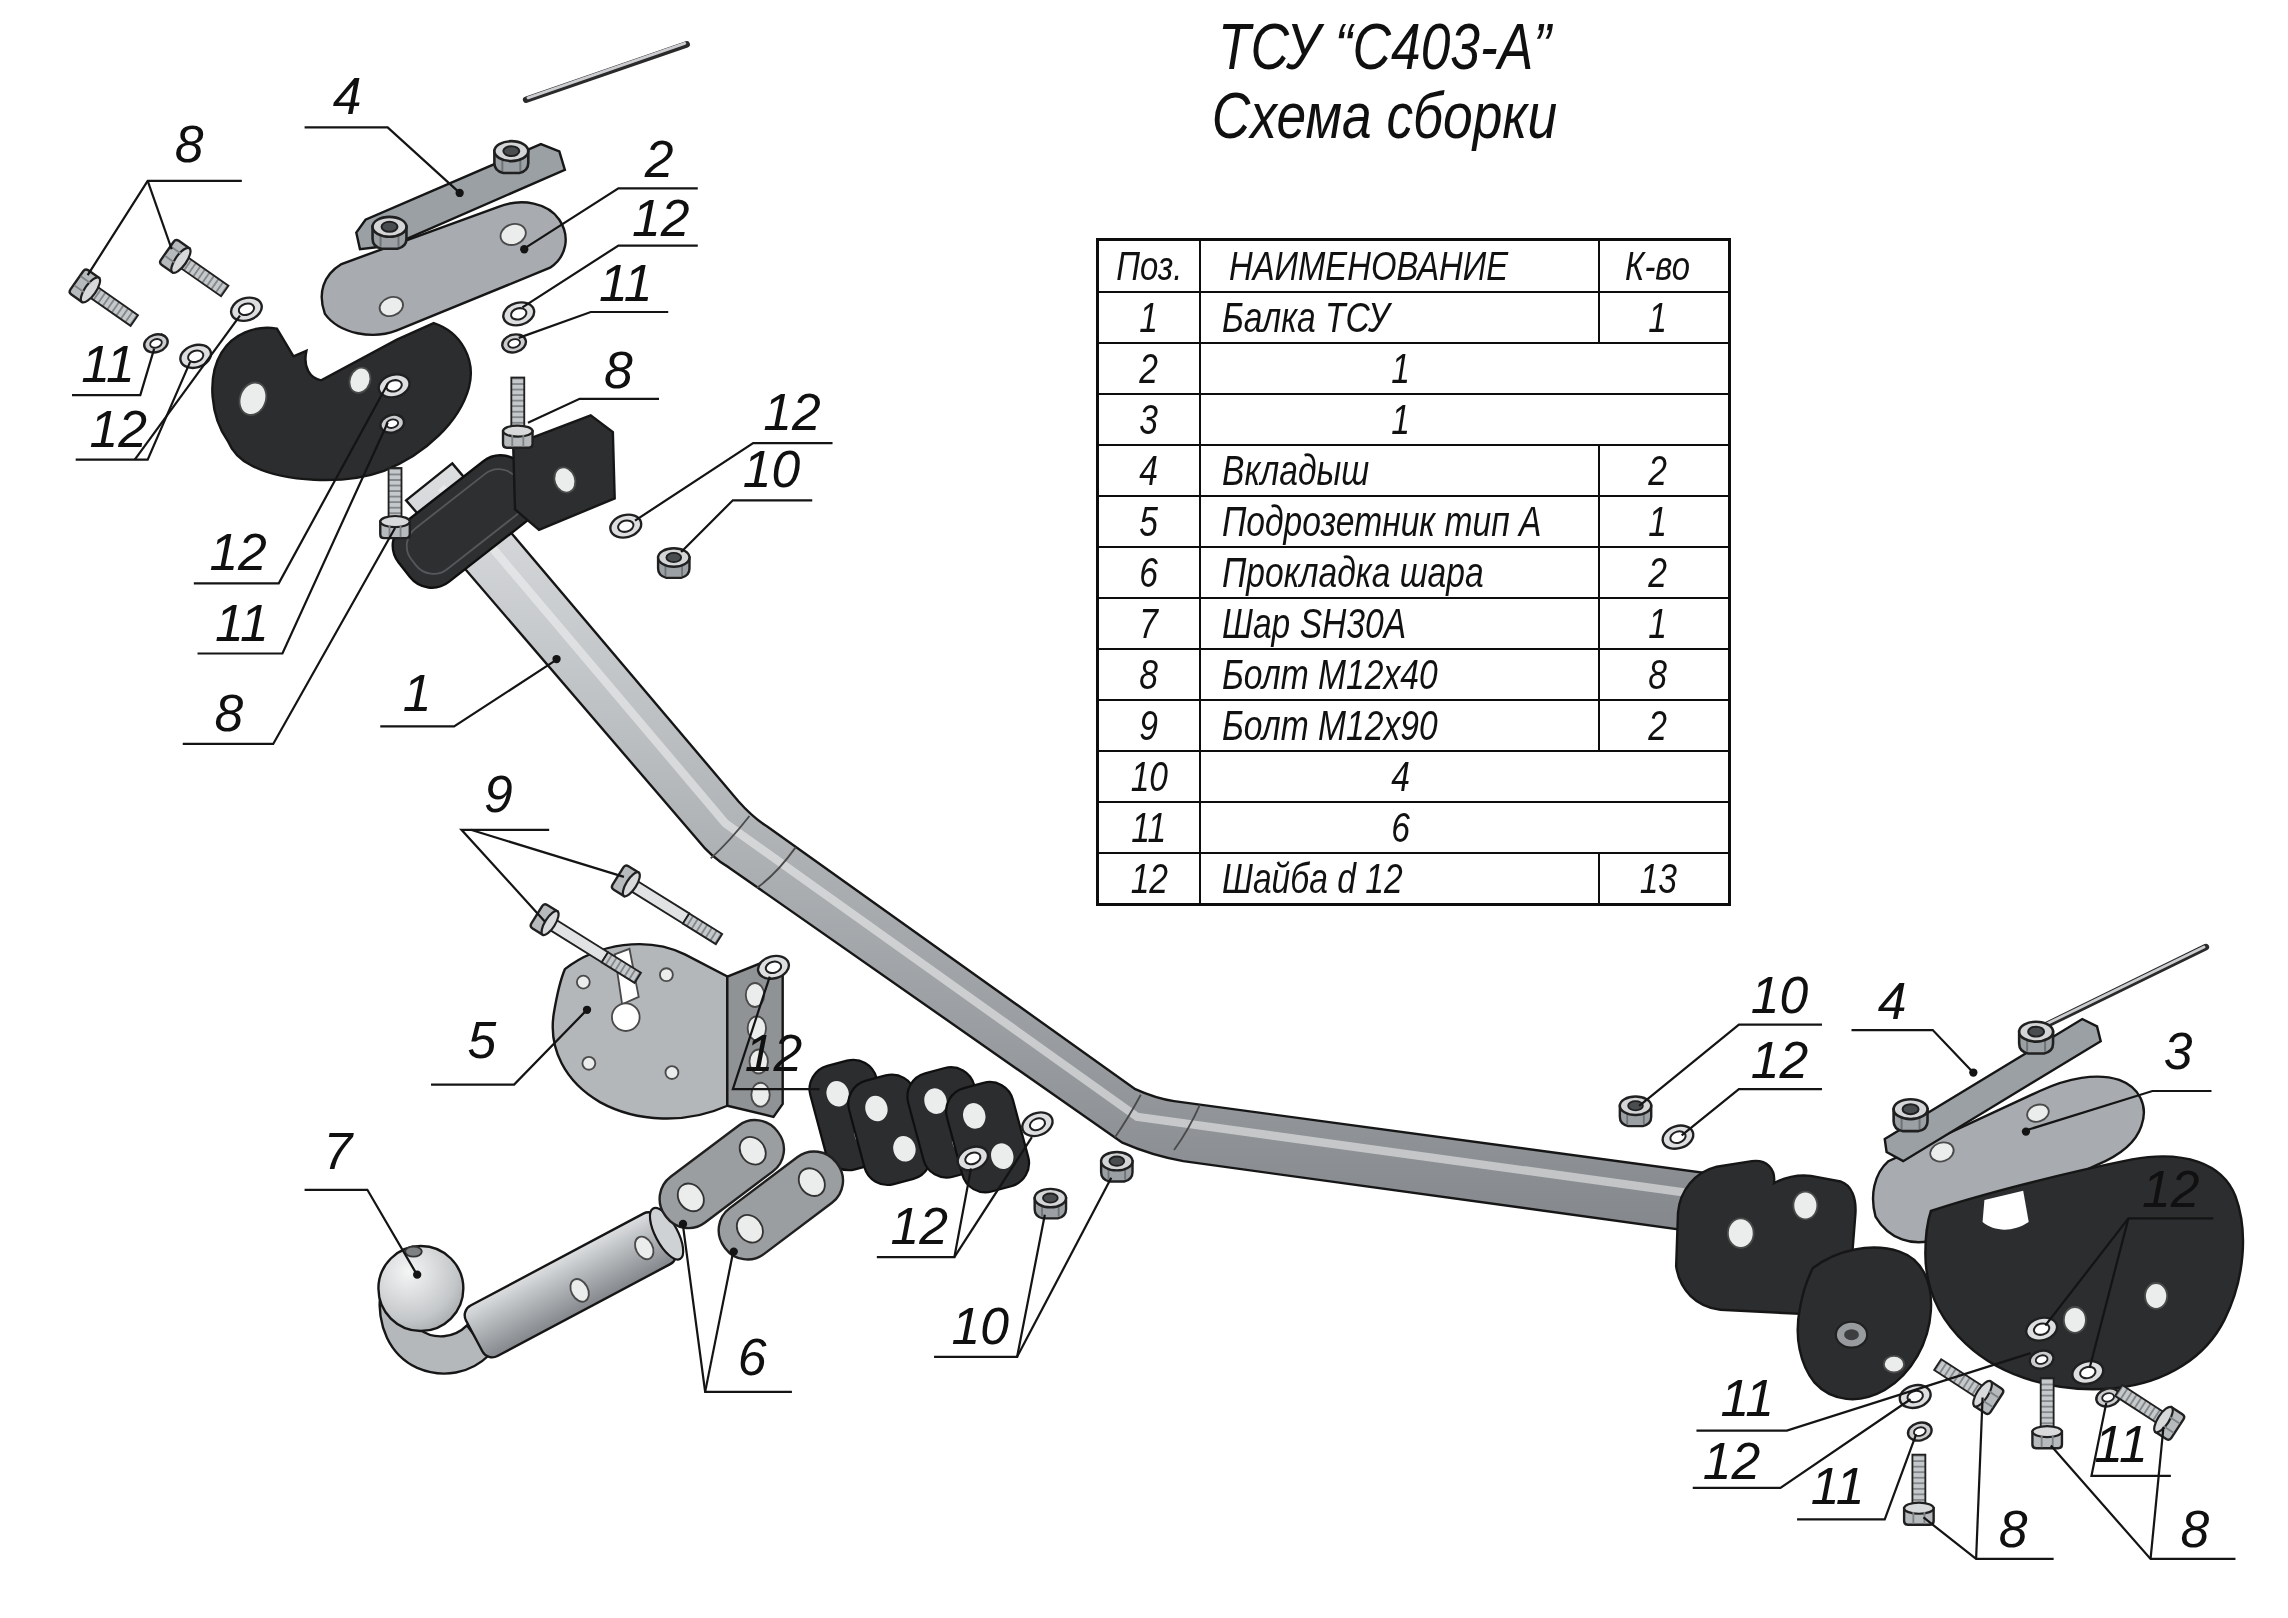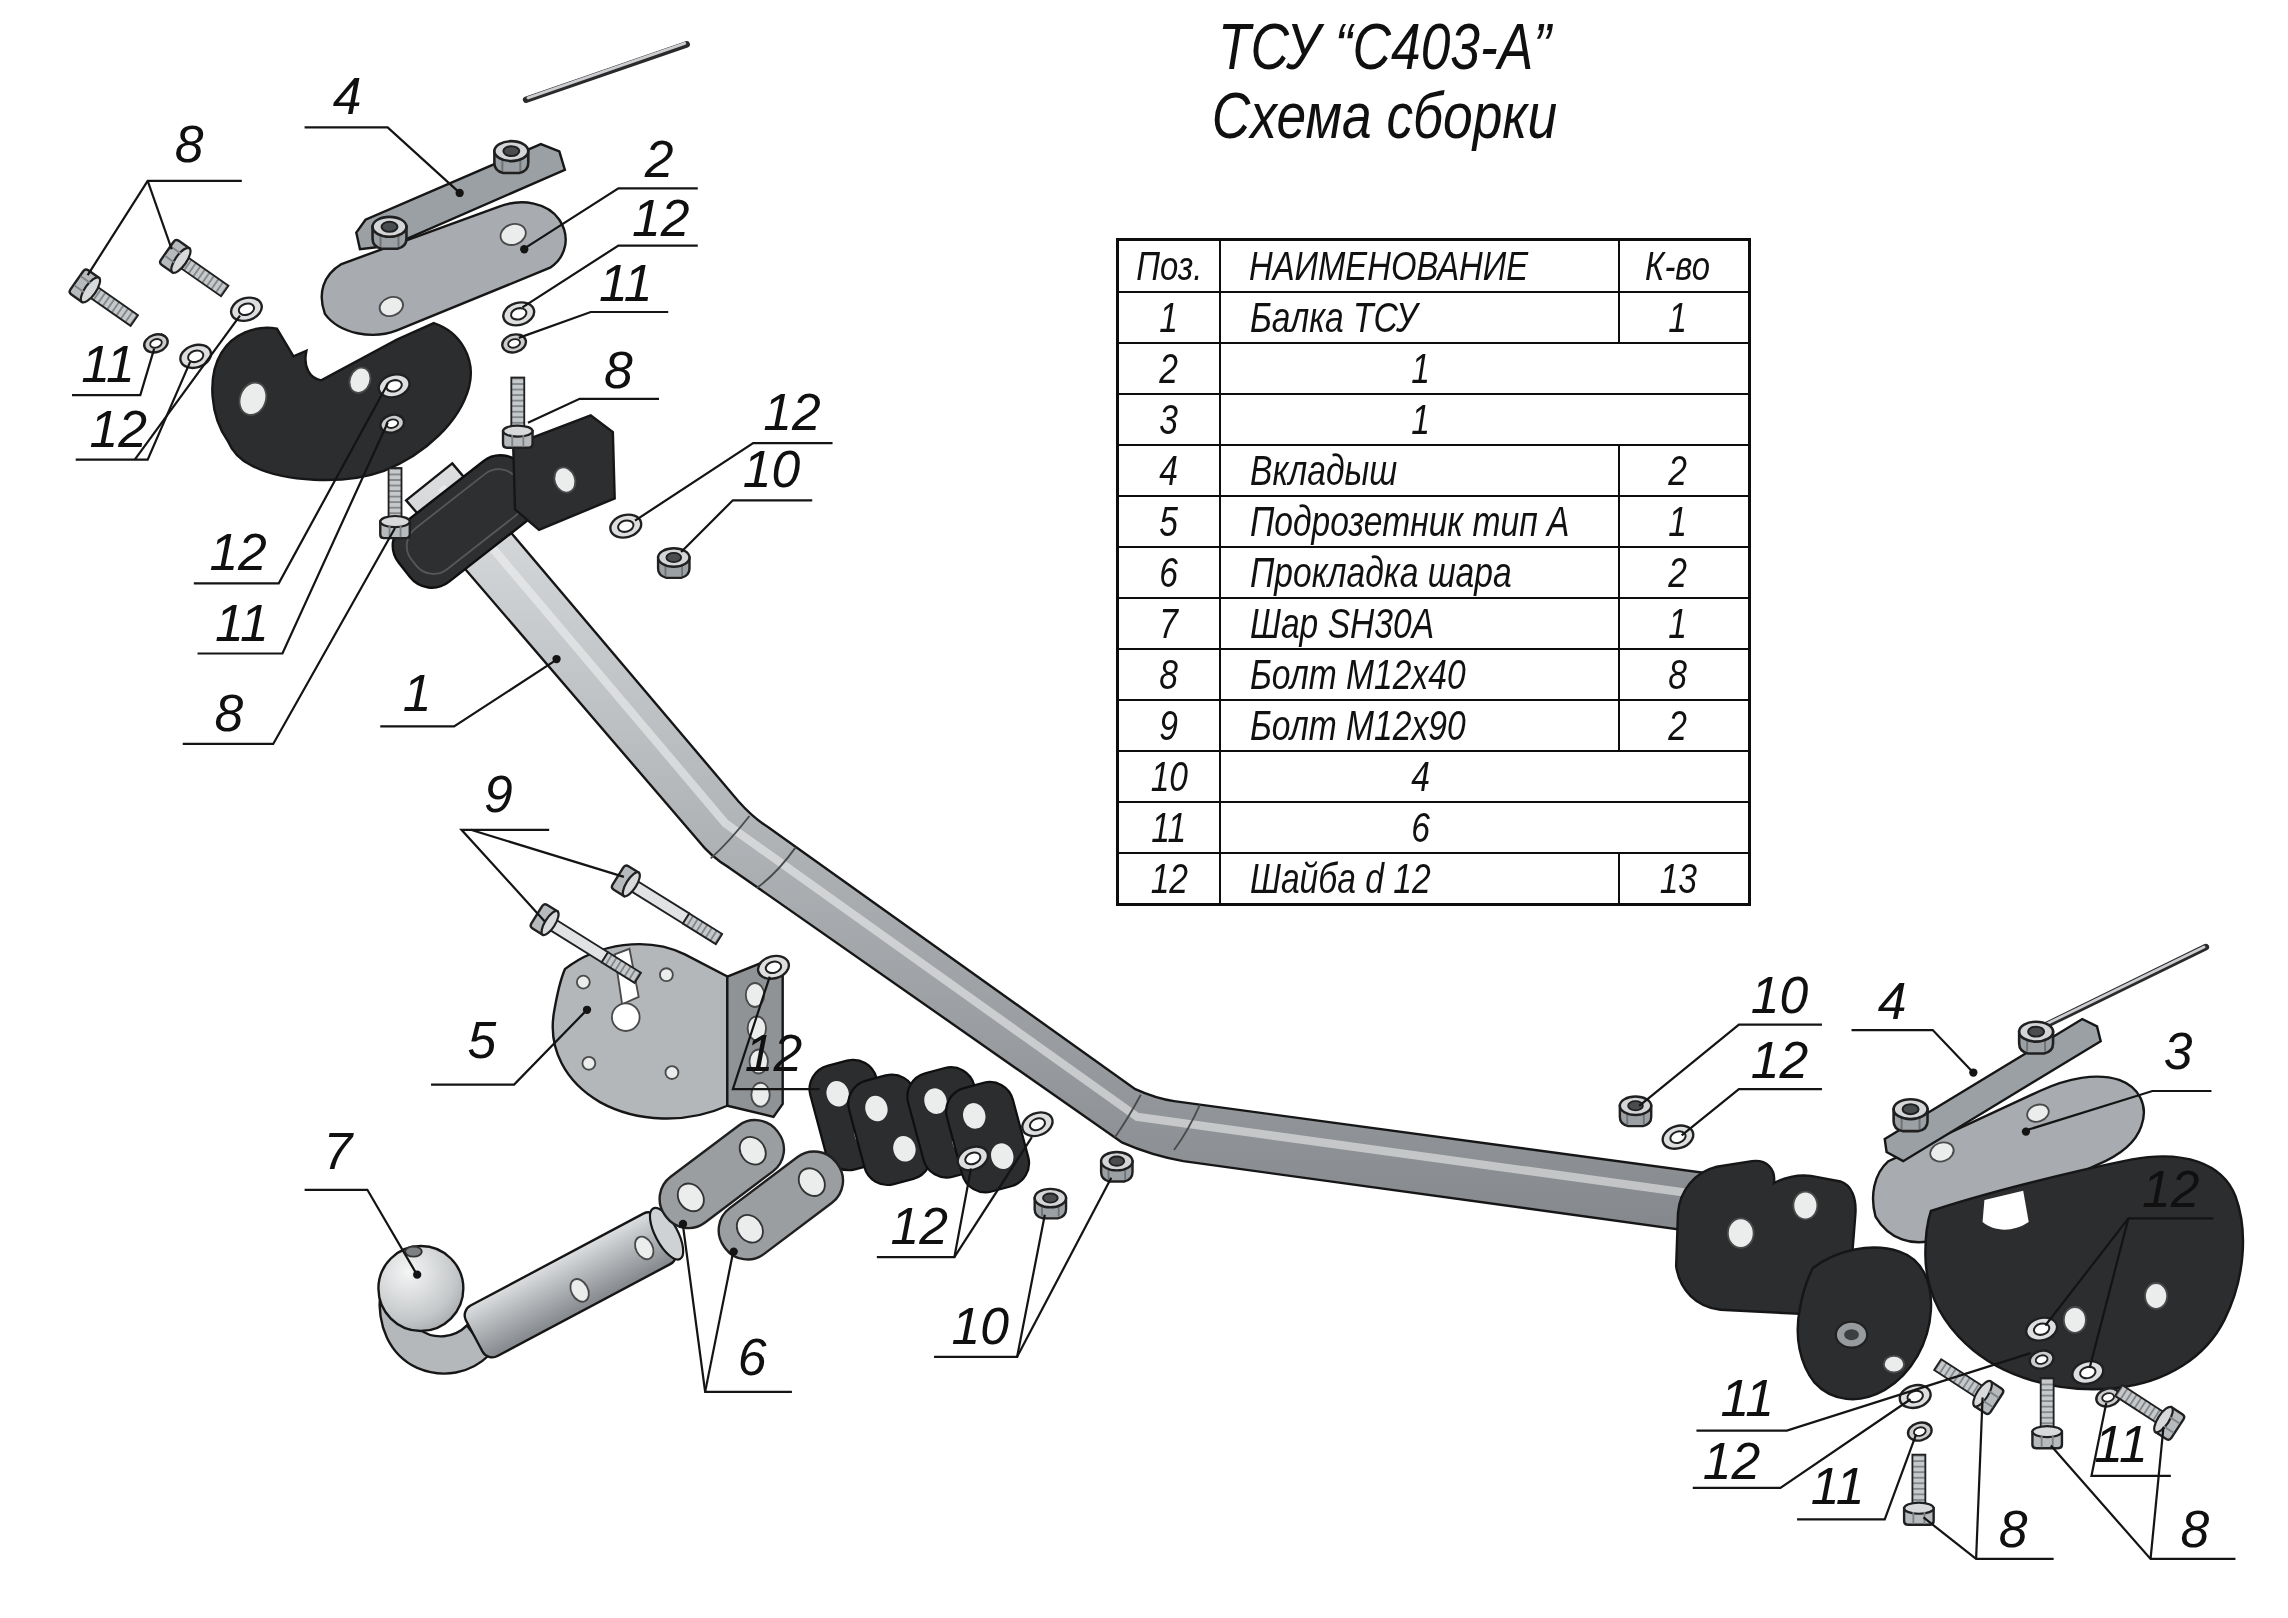--- a/index.html
+++ b/index.html
@@ -8,27 +8,27 @@
   .stage{position:absolute;inset:0;}
   svg{position:absolute;left:0;top:0;}
 
   
   .title{position:absolute;left:1052px;top:13px;width:665px;text-align:center;
          font-style:italic;font-size:65px;line-height:1.06;color:#101010;
          transform:scaleX(.82);transform-origin:50% 0;}
 
   
   .ptable{position:absolute;left:1096px;top:238px;width:629px;
-          border:3.2px solid #0d0d0d;font-style:italic;background:#fff;margin-left:20px;}
+          border:3.2px solid #0d0d0d;font-style:italic;background:#fff;}
   .trow{display:grid;grid-template-columns:102px 399px 116px;height:49px;
         border-top:2.4px solid #0d0d0d;}
   .trow.head{border-top:none;height:50px;}
   .tc{display:flex;align-items:center;justify-content:center;overflow:hidden;}
   .tc.cp,.tc.cn{border-right:2.4px solid #0d0d0d;}
-  .tc.cn{justify-content:flex-start;padding-left:29px;}
+  .tc.cn{justify-content:flex-start;padding-left:21px;}
   .tc span{display:inline-block;font-size:42px;transform:scaleX(.8);
            transform-origin:center;white-space:nowrap;}
   .tc.cn span{transform-origin:left center;}
   .trow.head .tc span{font-size:41px;}
 
   
   .ld{fill:none;stroke:#141414;stroke-width:2.4;}
   .dot{fill:#141414;stroke:none;}
   .co text{font-family:"Liberation Sans",sans-serif;font-style:italic;
            font-size:56px;fill:#101010;text-anchor:middle;}

